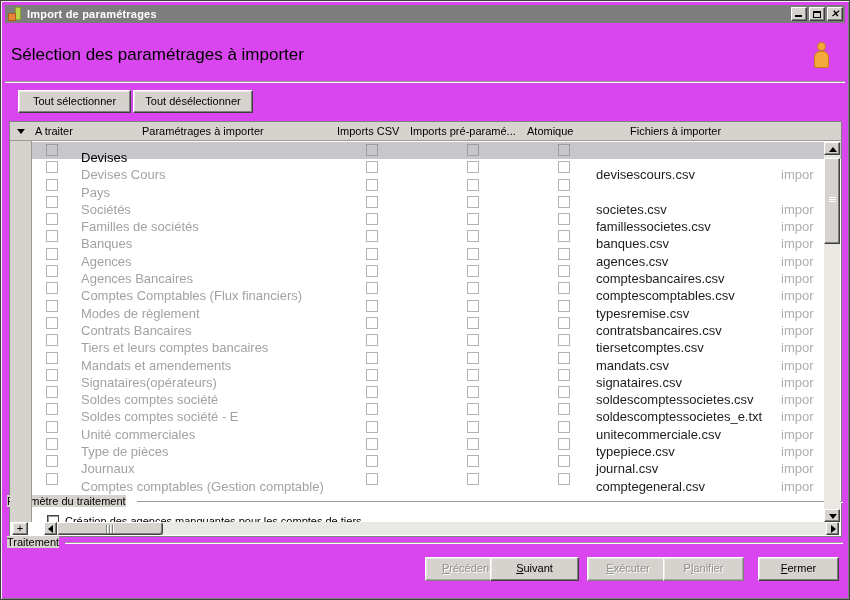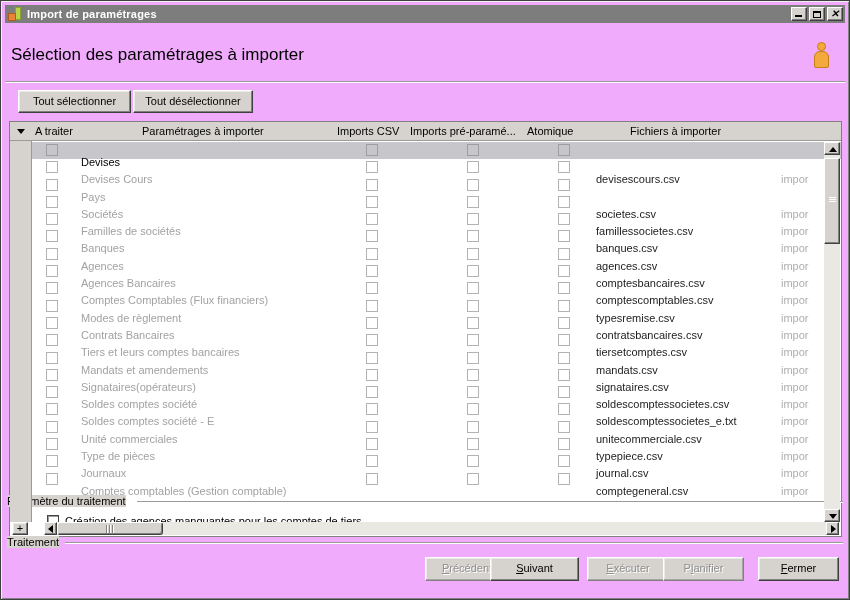--- a/index.html
+++ b/index.html
@@ -1,18 +1,18 @@
 <!DOCTYPE html>
 <html><head>
 <meta charset="utf-8">
 <style>
   * { margin:0; padding:0; box-sizing:border-box; font-family:"Liberation Sans", sans-serif; }
   html,body { width:850px; height:600px; background:#d6d3ce; overflow:hidden; }
 
-  .window { position:relative; width:850px; height:600px; background:#f0abfc;
+  .window { position:relative; width:850px; height:600px; background:#d946ef;
             border:1px solid #3f3f3f; box-shadow: inset 1px 1px 0 #f2f0ec, inset -1px -1px 0 #808080; }
 
   
   .titlebar { position:absolute; left:4px; top:4px; right:4px; height:18px; background:#7d7d7d;
               display:flex; align-items:center; padding-left:3px; }
   .title-icon { position:relative; width:15px; height:14px; margin-right:4px; }
   .title-icon .bar { position:absolute; right:2px; top:0; width:6px; height:13px; background:#b9d34b; border:1px solid #8aa32e; }
   .title-icon .sq  { position:absolute; left:0; bottom:0; width:8px; height:8px; background:#e8833a; border:1px solid #b05a1d; }
   .titlebar-text { color:#ffffff; font-weight:bold; font-size:11px; letter-spacing:.2px; }
   .win-controls { position:absolute; right:2px; top:2px; display:flex; gap:2px; }
@@ -49,21 +49,21 @@
                  border-bottom:1px solid #9c9a96; }
   .hcell { position:absolute; top:3px; font-size:11px; color:#000; white-space:nowrap; }
   .hc0 { left:25px; } .hc1 { left:132px; } .hc2 { left:327px; } .hc3 { left:400px; } .hc4 { left:517px; } .hc5 { left:620px; }
   .filter-drop { position:absolute; left:7px; top:7px; width:0; height:0;
                  border-left:4px solid transparent; border-right:4px solid transparent; border-top:5px solid #000; }
   .rowhead-strip { position:absolute; left:0; top:19px; bottom:14px; width:22px; background:#d6d3ce;
                    border-right:1px solid #9c9a96; z-index:3; }
   .grid-body { position:absolute; left:0; top:20px; right:0; bottom:14px; overflow:hidden; }
   .grid-row { position:relative; height:17.3px; width:100%; }
   .grid-row.selected { background:#c6c6cb; }
-  .cell { position:absolute; top:14px; font-size:11px; white-space:nowrap; }
+  .cell { position:absolute; top:8px; font-size:13px; white-space:nowrap; }
   .cell.label { left:71px; color:#a2a2a2; }
   .grid-row.selected .cell.label { color:#000; }
   .cell.file { left:586px; color:#1c1c1c; }
   .cell.status { left:771px; color:#aeaeae; width:42px; overflow:hidden; }
   .cb { position:absolute; top:2px; width:12px; height:12px; background:#fff; border:1px solid #b3b3b3; }
   .cb-atraiter { left:36px; } .cb-csv { left:356px; } .cb-pre { left:457px; } .cb-atom { left:548px; }
   .grid-row.selected .cb { background:transparent; border-color:#9d9da2; }
 
   
   .vscroll { position:absolute; right:1px; top:20px; bottom:14px; width:16px; background:#eae8e3; z-index:4; }

